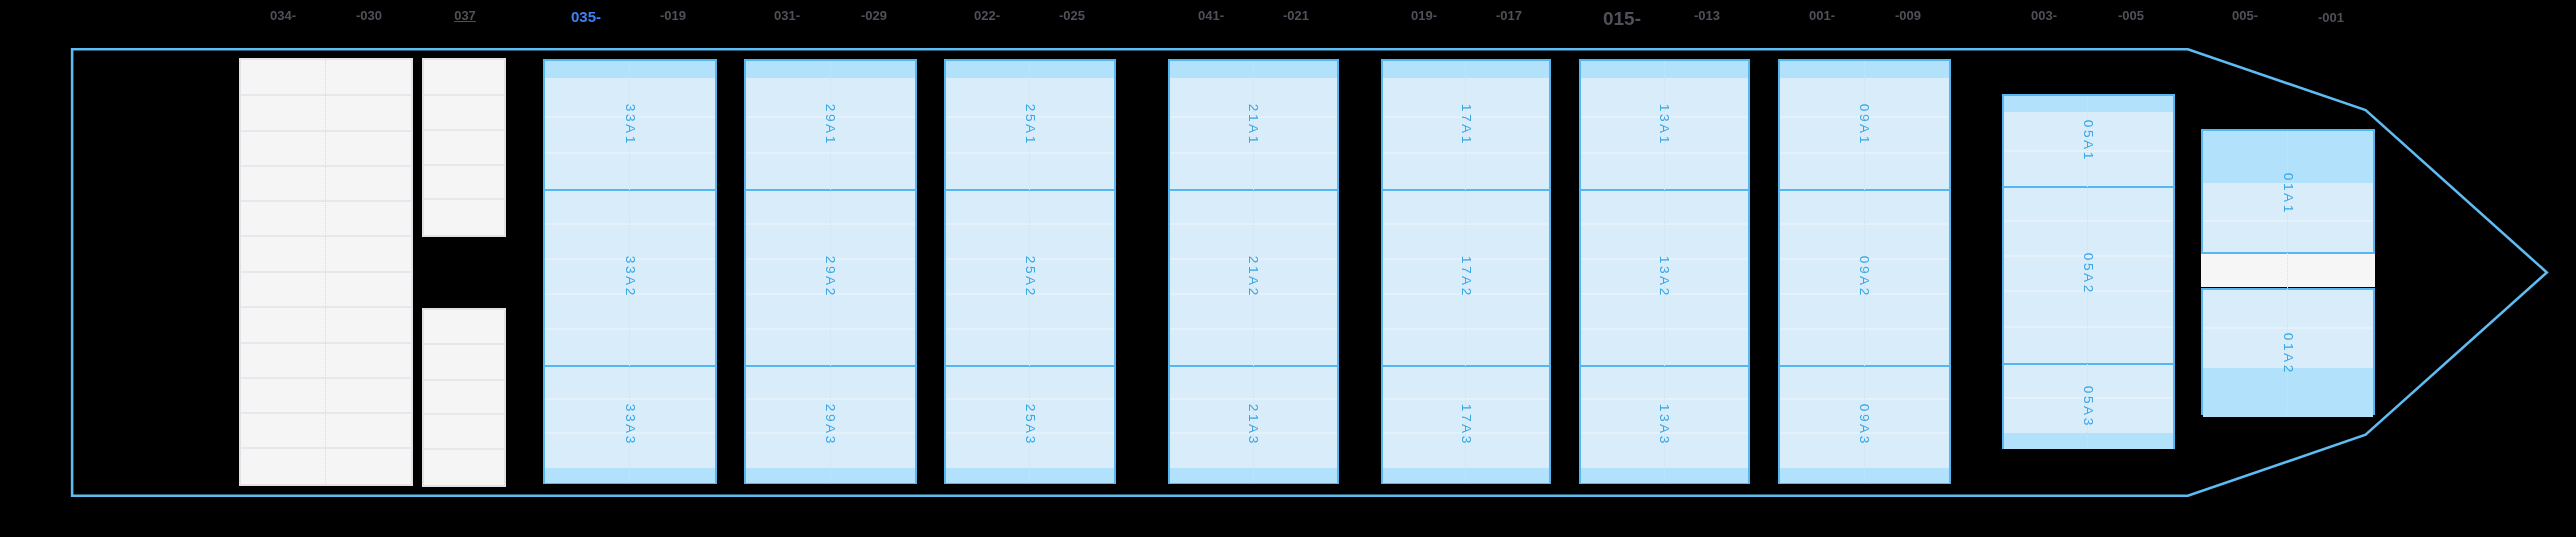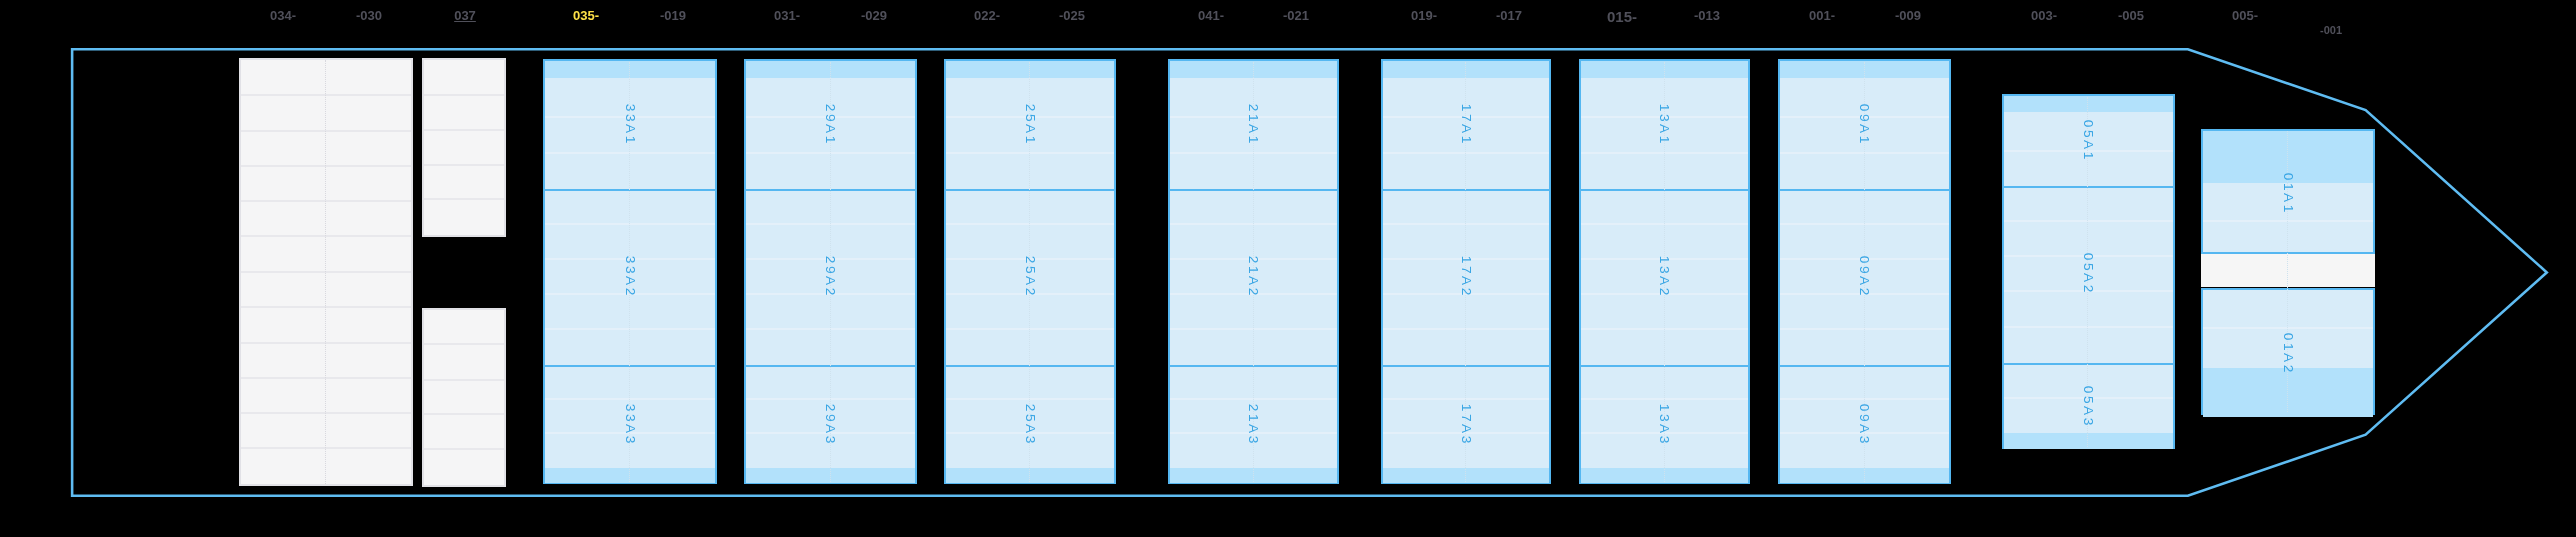--- a/index.html
+++ b/index.html
@@ -17,38 +17,38 @@
 </head>
 <body>
 
 <div class="canvas" style="width: 2576px; height: 538px; background: rgb(0, 0, 0);">
   <svg class="hull-svg" width="2576" height="538" viewBox="0 0 3000 626">
       <polygon points="84,57 2548,57 2755,128 2966,317 2755,506 2548,577 84,577" fill="none" stroke="#5fbcf2" stroke-width="3" stroke-linejoin="miter"></polygon>
     </svg>
 <div class="axis-label" style="left: 283px; top: 8.6px; color: rgb(80, 80, 90); font-size: 13px;">034-</div>
     <div class="axis-label" style="left: 369px; top: 8.6px; color: rgb(80, 80, 90); font-size: 13px;">-030</div>
     <div class="axis-label" style="left: 465px; top: 8.6px; color: rgb(80, 80, 90); font-size: 13px; text-decoration: underline;">037</div>
-    <div class="axis-label" style="left: 586px; top: 8.6px; color: #fde047; font-size: 13px;">035-</div>
+    <div class="axis-label" style="left: 586px; top: 8.6px; color: #3b82f6; font-size: 15px;">035-</div>
     <div class="axis-label" style="left: 673px; top: 8.6px; color: rgb(80, 80, 90); font-size: 13px;">-019</div>
     <div class="axis-label" style="left: 787px; top: 8.6px; color: rgb(80, 80, 90); font-size: 13px;">031-</div>
     <div class="axis-label" style="left: 874px; top: 8.6px; color: rgb(80, 80, 90); font-size: 13px;">-029</div>
     <div class="axis-label" style="left: 987px; top: 8.6px; color: rgb(80, 80, 90); font-size: 13px;">022-</div>
     <div class="axis-label" style="left: 1072px; top: 8.6px; color: rgb(80, 80, 90); font-size: 13px;">-025</div>
     <div class="axis-label" style="left: 1211px; top: 8.6px; color: rgb(80, 80, 90); font-size: 13px;">041-</div>
     <div class="axis-label" style="left: 1296px; top: 8.6px; color: rgb(80, 80, 90); font-size: 13px;">-021</div>
     <div class="axis-label" style="left: 1424px; top: 8.6px; color: rgb(80, 80, 90); font-size: 13px;">019-</div>
     <div class="axis-label" style="left: 1509px; top: 8.6px; color: rgb(80, 80, 90); font-size: 13px;">-017</div>
-    <div class="axis-label" style="left: 1622px; top: 8.6px; color: rgb(80, 80, 90); font-size: 15px;">015-</div>
+    <div class="axis-label" style="left: 1622px; top: 8.6px; color: rgb(80, 80, 90); font-size: 19px;">015-</div>
     <div class="axis-label" style="left: 1707px; top: 8.6px; color: rgb(80, 80, 90); font-size: 13px;">-013</div>
     <div class="axis-label" style="left: 1822px; top: 8.6px; color: rgb(80, 80, 90); font-size: 13px;">001-</div>
     <div class="axis-label" style="left: 1908px; top: 8.6px; color: rgb(80, 80, 90); font-size: 13px;">-009</div>
     <div class="axis-label" style="left: 2044px; top: 8.6px; color: rgb(80, 80, 90); font-size: 13px;">003-</div>
     <div class="axis-label" style="left: 2131px; top: 8.6px; color: rgb(80, 80, 90); font-size: 13px;">-005</div>
     <div class="axis-label" style="left: 2245px; top: 8.6px; color: rgb(80, 80, 90); font-size: 13px;">005-</div>
-    <div class="axis-label" style="left: 2331px; top: 25px; color: rgb(80, 80, 90); font-size: 11px;">-001</div>
+    <div class="axis-label" style="left: 2331px; top: 11px; color: rgb(80, 80, 90); font-size: 13px;">-001</div>
     <div class="block" style="left: 239px; top: 58px; width: 174px; height: 428px; background: rgb(245, 245, 246); border: 2.6px solid rgb(225, 225, 230);">
       <div class="rowline" style="top: 34px; height: 1.7px; background: rgb(232, 232, 236);"></div>
       <div class="rowline" style="top: 70px; height: 1.7px; background: rgb(232, 232, 236);"></div>
       <div class="rowline" style="top: 105px; height: 1.7px; background: rgb(232, 232, 236);"></div>
       <div class="rowline" style="top: 140px; height: 1.7px; background: rgb(232, 232, 236);"></div>
       <div class="rowline" style="top: 175px; height: 1.7px; background: rgb(232, 232, 236);"></div>
       <div class="rowline" style="top: 211px; height: 1.7px; background: rgb(232, 232, 236);"></div>
       <div class="rowline" style="top: 246px; height: 1.7px; background: rgb(232, 232, 236);"></div>
       <div class="rowline" style="top: 282px; height: 1.7px; background: rgb(232, 232, 236);"></div>
       <div class="rowline" style="top: 317px; height: 1.7px; background: rgb(232, 232, 236);"></div>

